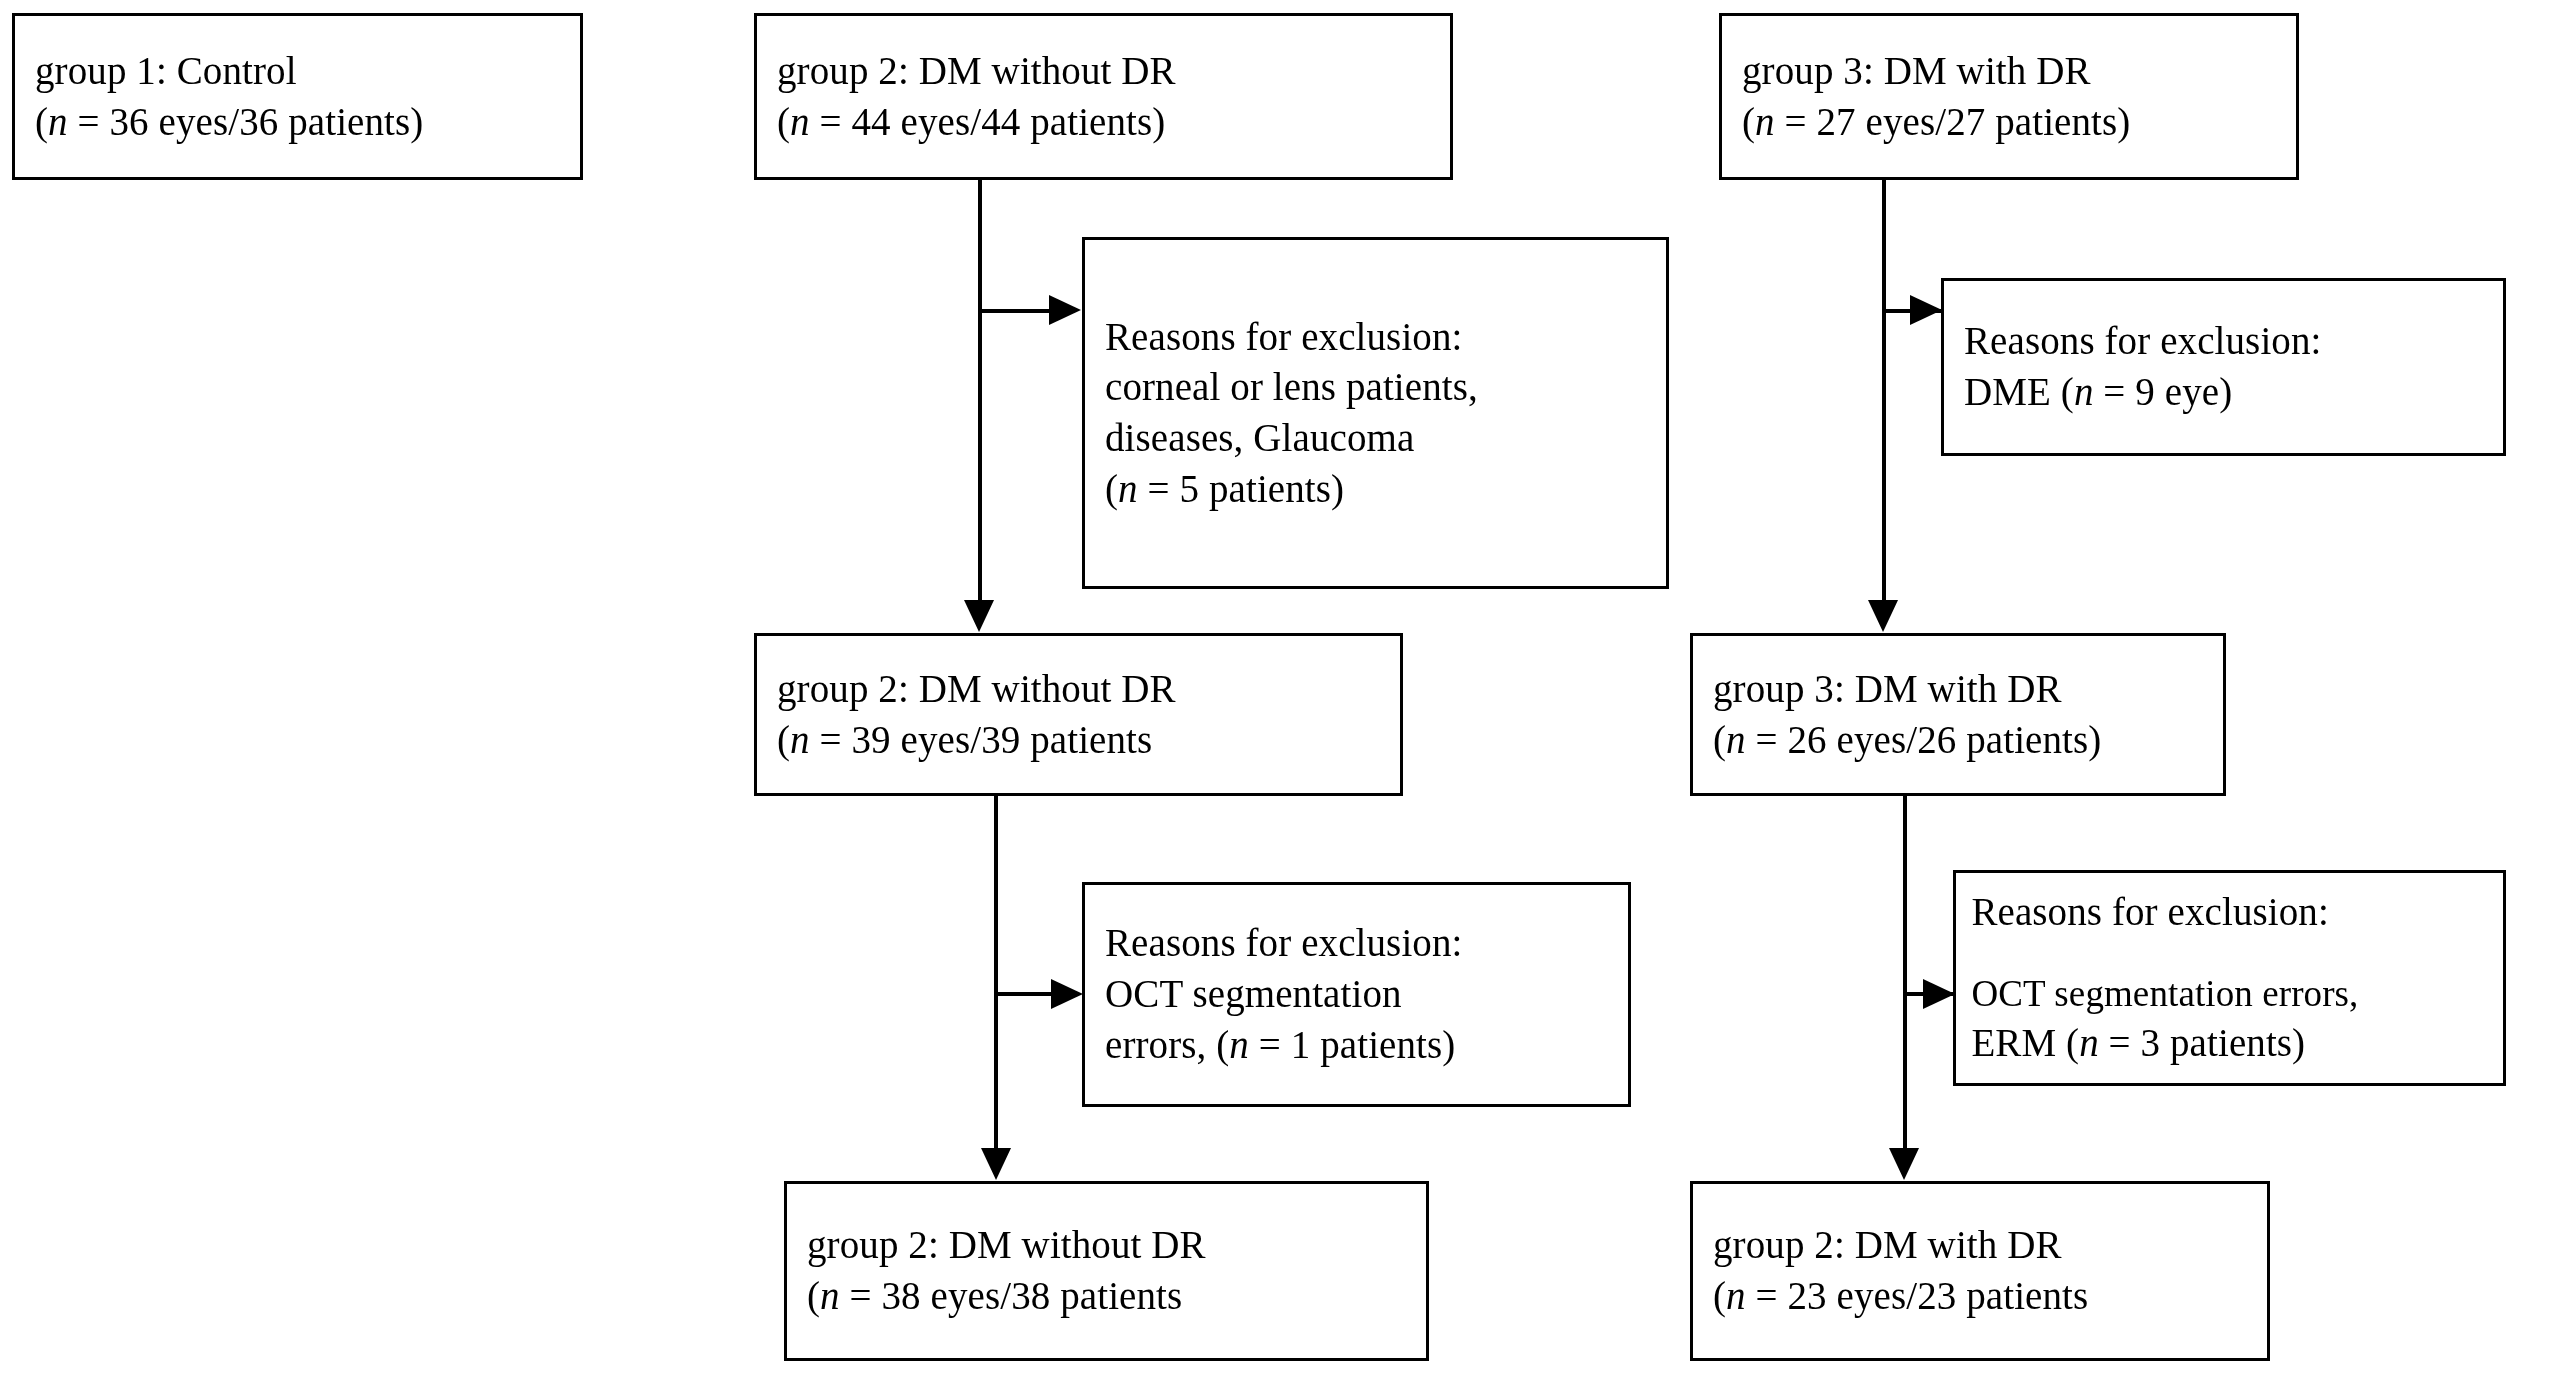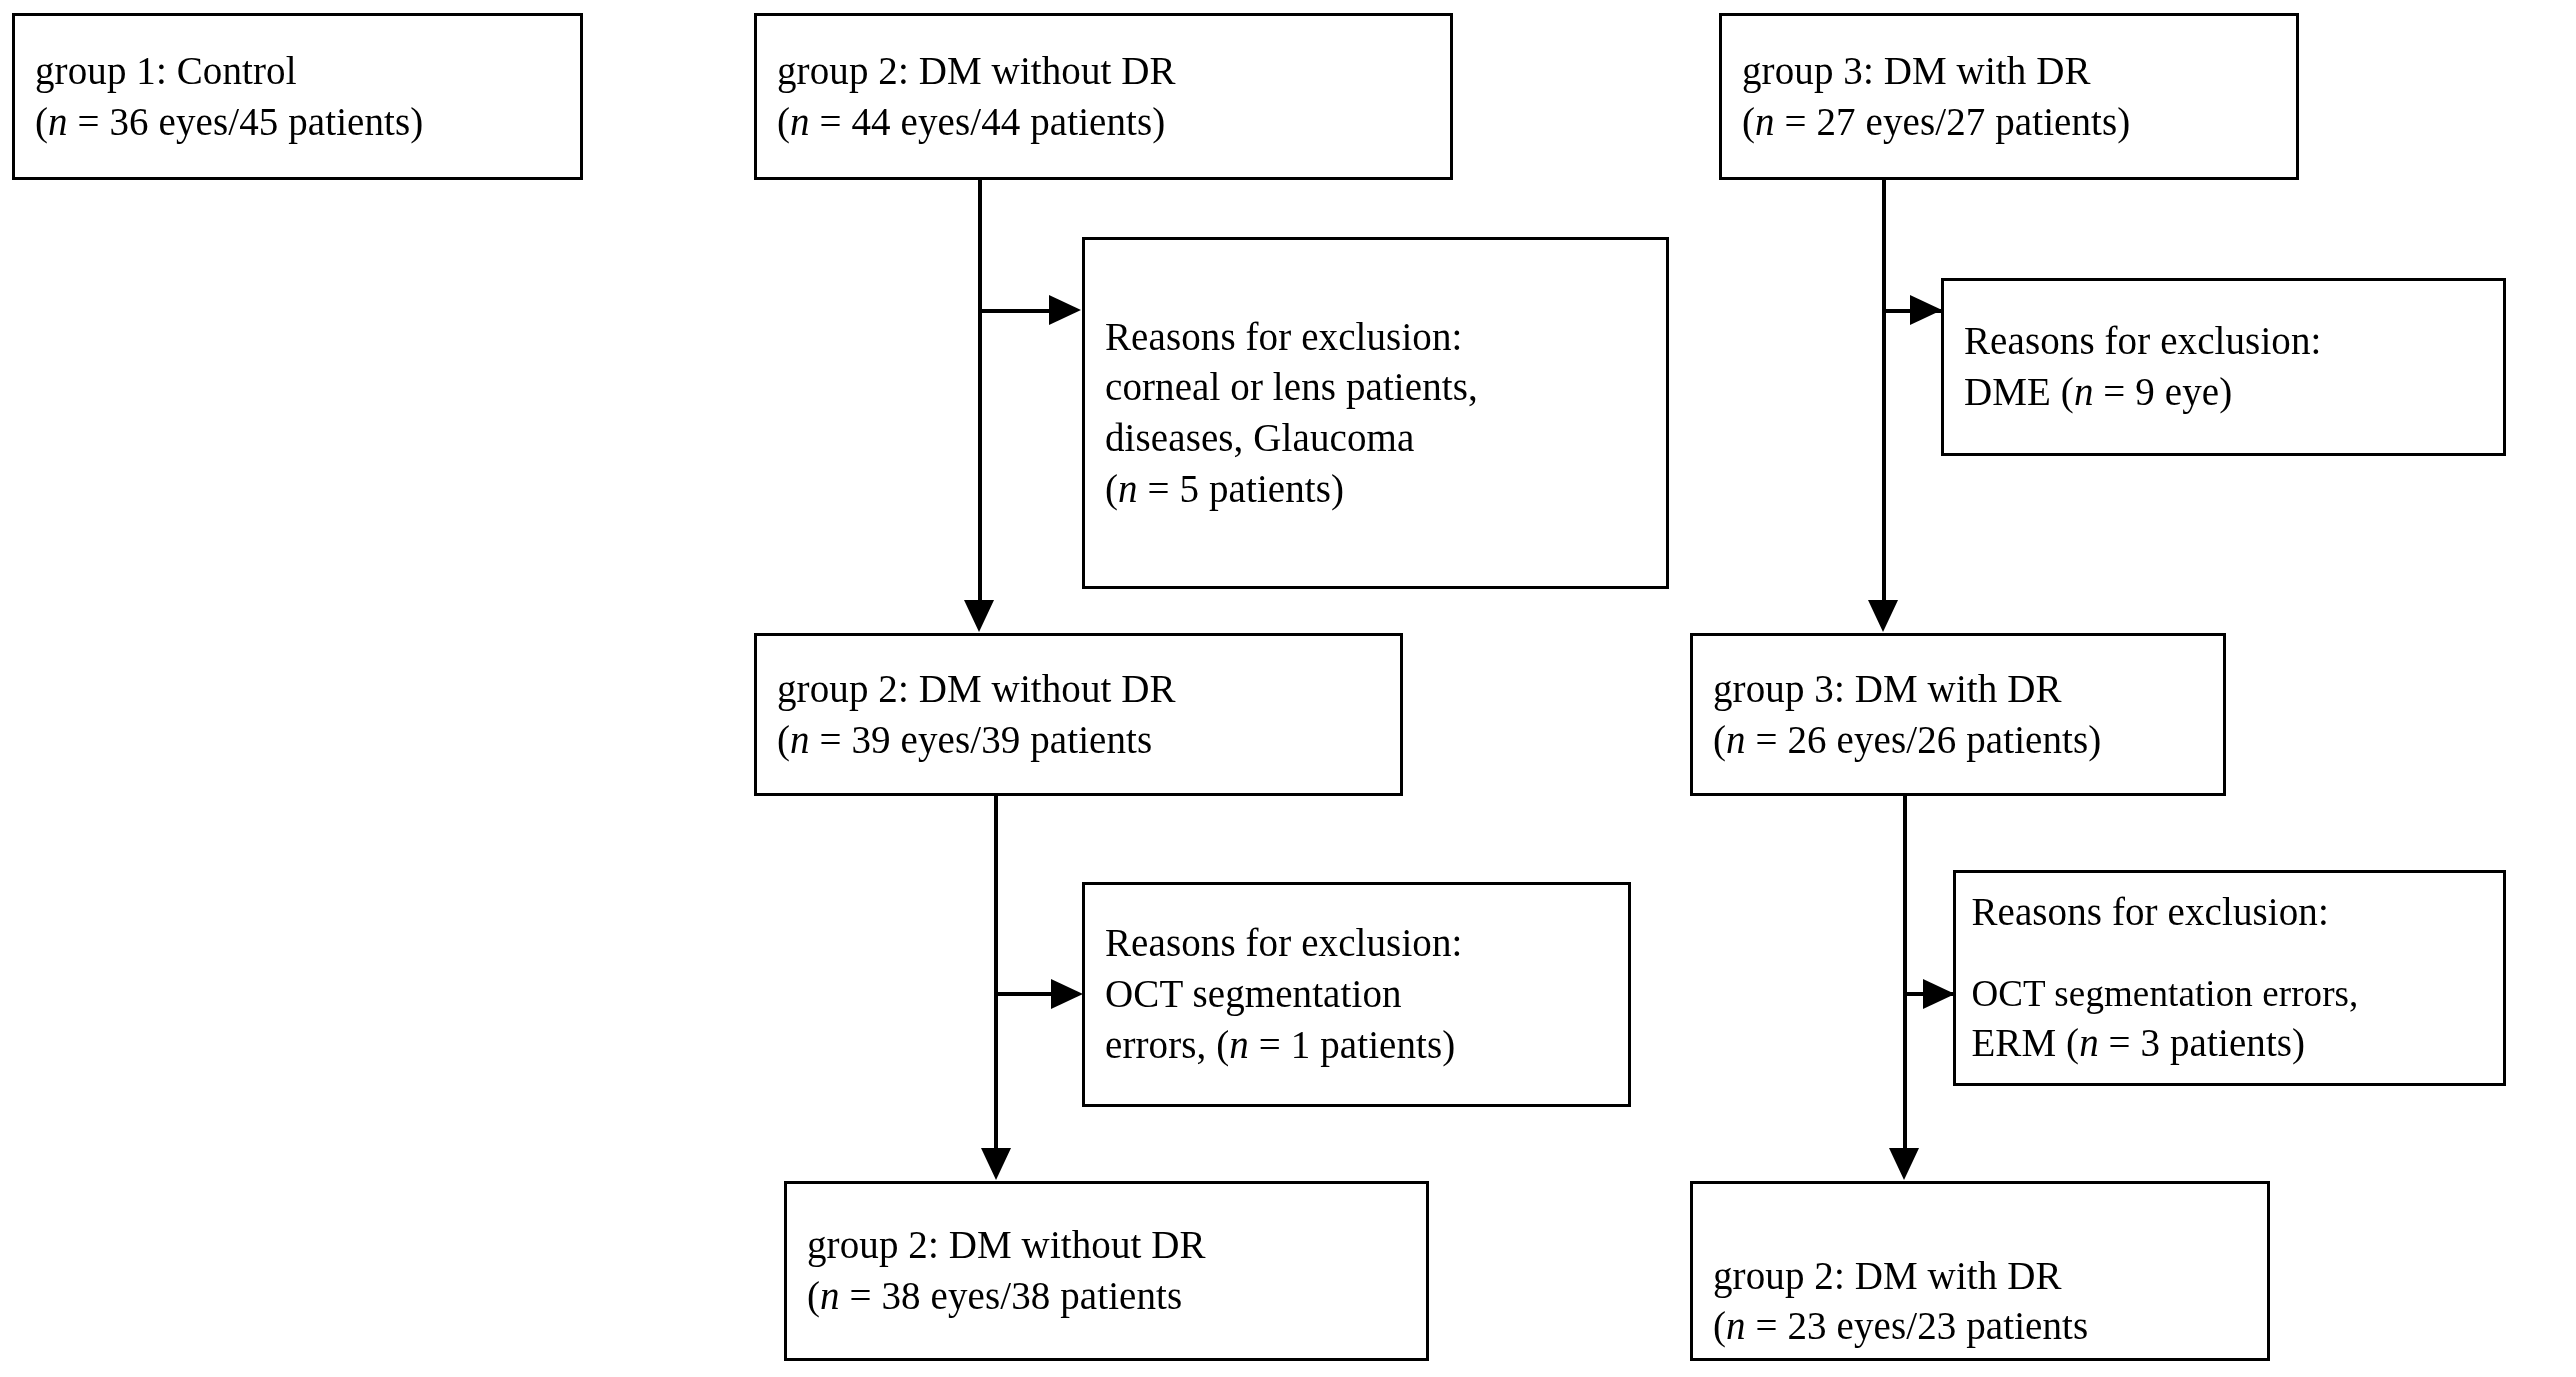--- a/index.html
+++ b/index.html
@@ -66,21 +66,21 @@
     border-left: 32px solid #000000;
   }
 </style>
 </head>
 <body>
 
 <div id="canvas">
 
   <div class="node" style="left:12px; top:13px; width:571px; height:167px;">
     <div class="line">group 1: Control</div>
-    <div class="line"><span>(</span><span class="it">n</span><span> = 36 eyes/45 patients)</span></div>
+    <div class="line"><span>(</span><span class="it">n</span><span> = 36 eyes/36 patients)</span></div>
   </div>
 
   <div class="node" style="left:754px; top:13px; width:699px; height:167px;">
     <div class="line">group 2: DM without DR</div>
     <div class="line"><span>(</span><span class="it">n</span><span> = 44 eyes/44 patients)</span></div>
   </div>
 
   <div class="node" style="left:1719px; top:13px; width:580px; height:167px;">
     <div class="line">group 3: DM with DR</div>
     <div class="line"><span>(</span><span class="it">n</span><span> = 27 eyes/27 patients)</span></div>
@@ -118,21 +118,21 @@
     <div class="line">Reasons for exclusion:</div>
     <div class="line" style="font-size:37px;margin-top:32px;">OCT segmentation errors,</div>
     <div class="line"><span>ERM (</span><span class="it">n</span><span> = 3 patients)</span></div>
   </div>
 
   <div class="node" style="left:784px; top:1181px; width:645px; height:180px;">
     <div class="line">group 2: DM without DR</div>
     <div class="line"><span>(</span><span class="it">n</span><span> = 38 eyes/38 patients</span></div>
   </div>
 
-  <div class="node" style="left:1690px; top:1181px; width:580px; height:180px;justify-content:flex-end;">
+  <div class="node" style="left:1690px; top:1181px; width:580px; height:180px;">
     <div class="line">group 2: DM with DR</div>
     <div class="line"><span>(</span><span class="it">n</span><span> = 23 eyes/23 patients</span></div>
   </div>
 
   <div class="vline" style="left:978px; top:180px; height:420px;"></div>
   <div class="arrow-down" style="left:964px; top:600px;"></div>
 
   <div class="hline" style="left:978px; top:309px; width:72px;"></div>
   <div class="arrow-right" style="left:1049px; top:295px;"></div>
 

